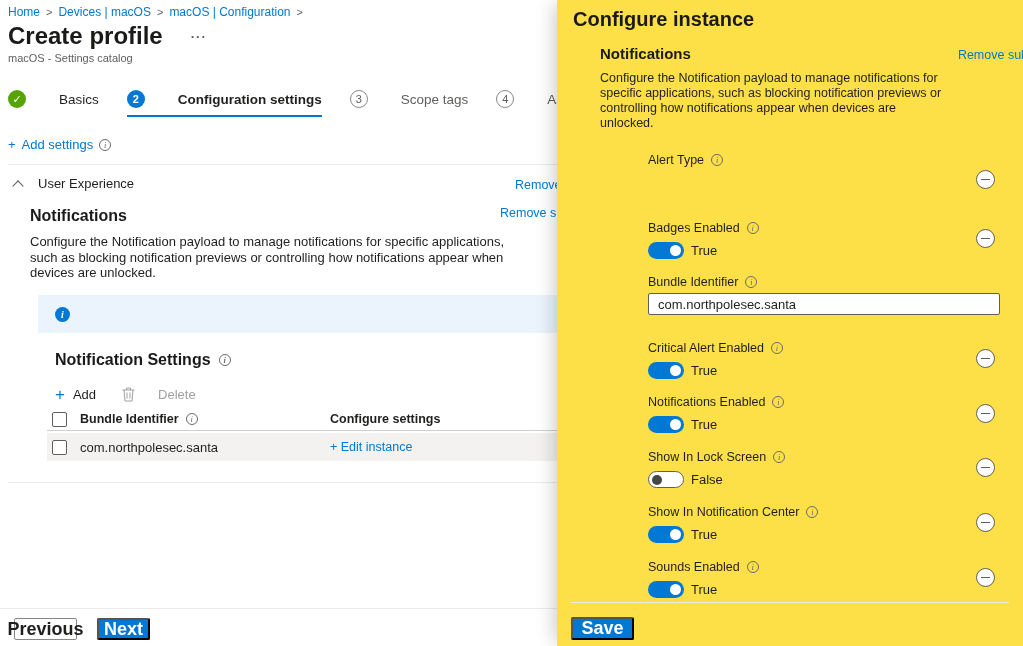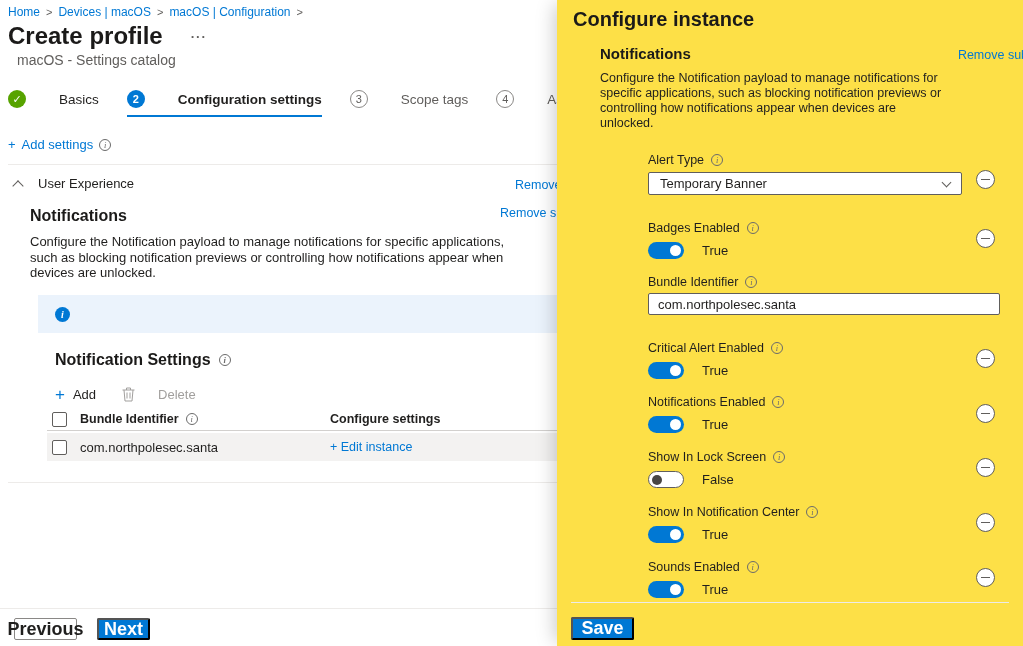--- a/index.html
+++ b/index.html
@@ -8,21 +8,21 @@
            color:#201f1e; font-size:13px; }
   .abs { position:absolute; }
 
   
   .breadcrumb { top:5px; left:8px; font-size:12px; display:flex; gap:6px; align-items:center; }
   .breadcrumb a { color:#0078d4; text-decoration:none; cursor:pointer;text-align:right; }
   .crumb-sep { color:#605e5c; font-size:11px; }
 
   .page-title { top:22px; left:8px; font-size:24px; font-weight:700; color:#1b1a19; display:flex; align-items:center; }
   .title-ellipsis { margin-left:28px; font-size:13px; color:#605e5c; letter-spacing:1px; cursor:pointer; }
-  .page-subtitle { top:52px; left:17px; font-size:14px; color:#605e5c;text-align:center; }
+  .page-subtitle { top:52px; left:8px; font-size:11px; color:#605e5c;text-align:center; }
 
   .steps { top:90px; left:8px; display:flex; gap:28px; align-items:flex-start; }
   .step { display:flex; gap:8px; align-items:center; padding-bottom:7px; cursor:pointer; }
   .step .label { font-size:13.5px; color:#605e5c;margin-left:25px; }
   .step.done .label { color:#201f1e; }
   .step.active { border-bottom:2px solid #0078d4; }
   .step.active .label { color:#201f1e; font-weight:700; }
   .badge { width:18px; height:18px; border-radius:50%; display:flex; align-items:center; justify-content:center;
            font-size:11px; flex:0 0 auto; }
   .badge.done { background:#57a300; color:#fff; font-size:11px; }
@@ -96,21 +96,21 @@
   .remove-subcat-panel { top:48px; right:15px; }
   .panel-desc { top:71px; left:43px; width:345px; font-size:12.5px; line-height:15px; color:#201f1e; }
 
   .field { left:91px; width:360px; }
   .f-label { display:flex; gap:7px; align-items:center; height:16px; font-size:12.5px; color:#201f1e; }
   .dropdown { margin-top:4px; width:314px; height:23px; border:1px solid #605e5c; border-radius:2px;
               display:flex; align-items:center; justify-content:space-between; padding:0 11px; cursor:pointer; background:#fff; }
   .dropdown .val { font-size:13px; color:#201f1e; }
   .text-input { margin-top:3px; width:352px; height:22px; border:1px solid #605e5c; border-radius:2px;
               padding:0 9px; font-size:13px; color:#201f1e; font-family:"Liberation Sans", sans-serif; background:#fff; }
-  .toggle-row { margin-top:6px; display:flex; align-items:center; gap:18px; }
+  .toggle-row { margin-top:6px; display:flex; align-items:center; gap:7px; }
   .toggle { width:36px; height:17px; border-radius:9px; position:relative; cursor:pointer; flex:0 0 auto; }
   .toggle.on { background:#0078d4; }
   .toggle.on .knob { position:absolute; right:3px; top:3px; width:11px; height:11px; border-radius:50%; background:#fff; }
   .toggle.off { background:#fff; border:1px solid #605e5c; }
   .toggle.off .knob { position:absolute; left:3px; top:2.5px; width:10px; height:10px; border-radius:50%; background:#484644; }
   .toggle-val { font-size:13px; color:#201f1e; }
 
   .minus-btn { left:419px; width:19px; height:19px; border-radius:50%; border:1px solid #605e5c;
                display:flex; align-items:center; justify-content:center; cursor:pointer; background:#fff; }
   .minus-btn::after { content:""; width:9px; border-top:1px solid #605e5c; display:block; }
@@ -230,24 +230,20 @@
 
     <div class="abs panel-heading">Notifications</div>
     <a class="abs link remove-subcat-panel">Remove subcategory</a>
     <div class="abs panel-desc">Configure the Notification payload to manage notifications for specific applications, such as blocking notification previews or controlling how notifications appear when devices are unlocked.</div>
 
     <div class="abs field" style="top:152px;">
       <div class="f-label">
         <span>Alert Type</span>
         <span class="info-icon">i</span>
       </div>
-      <div class="dropdown">
-        <span class="val">Temporary Banner</span>
-        <span class="chev-down"></span>
-      </div>
     </div>
     <span class="abs minus-btn" style="top:170px;"></span>
 
     <div class="abs field" style="top:220px;">
       <div class="f-label">
         <span>Badges Enabled</span>
         <span class="info-icon">i</span>
       </div>
       <div class="toggle-row">
         <span class="toggle on">

